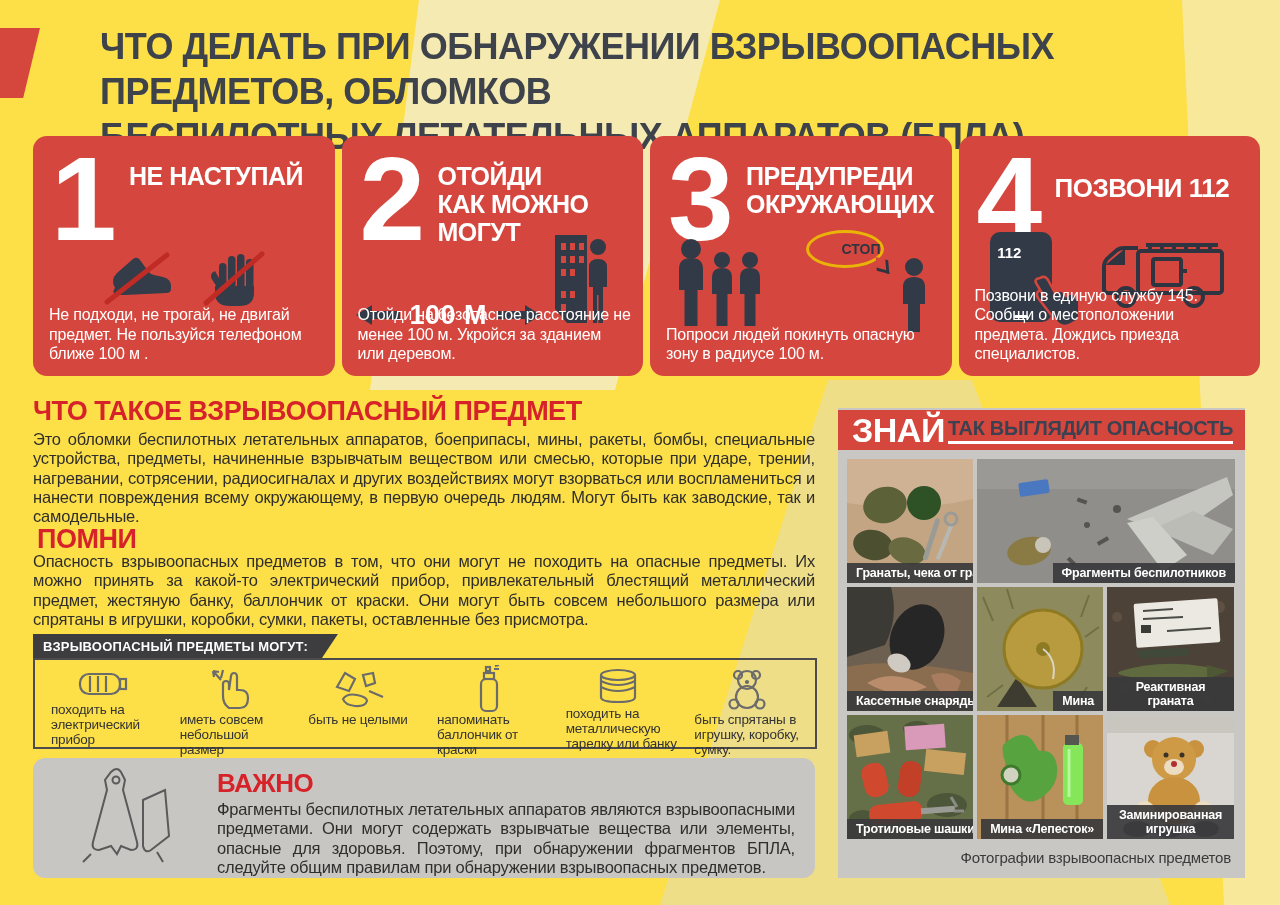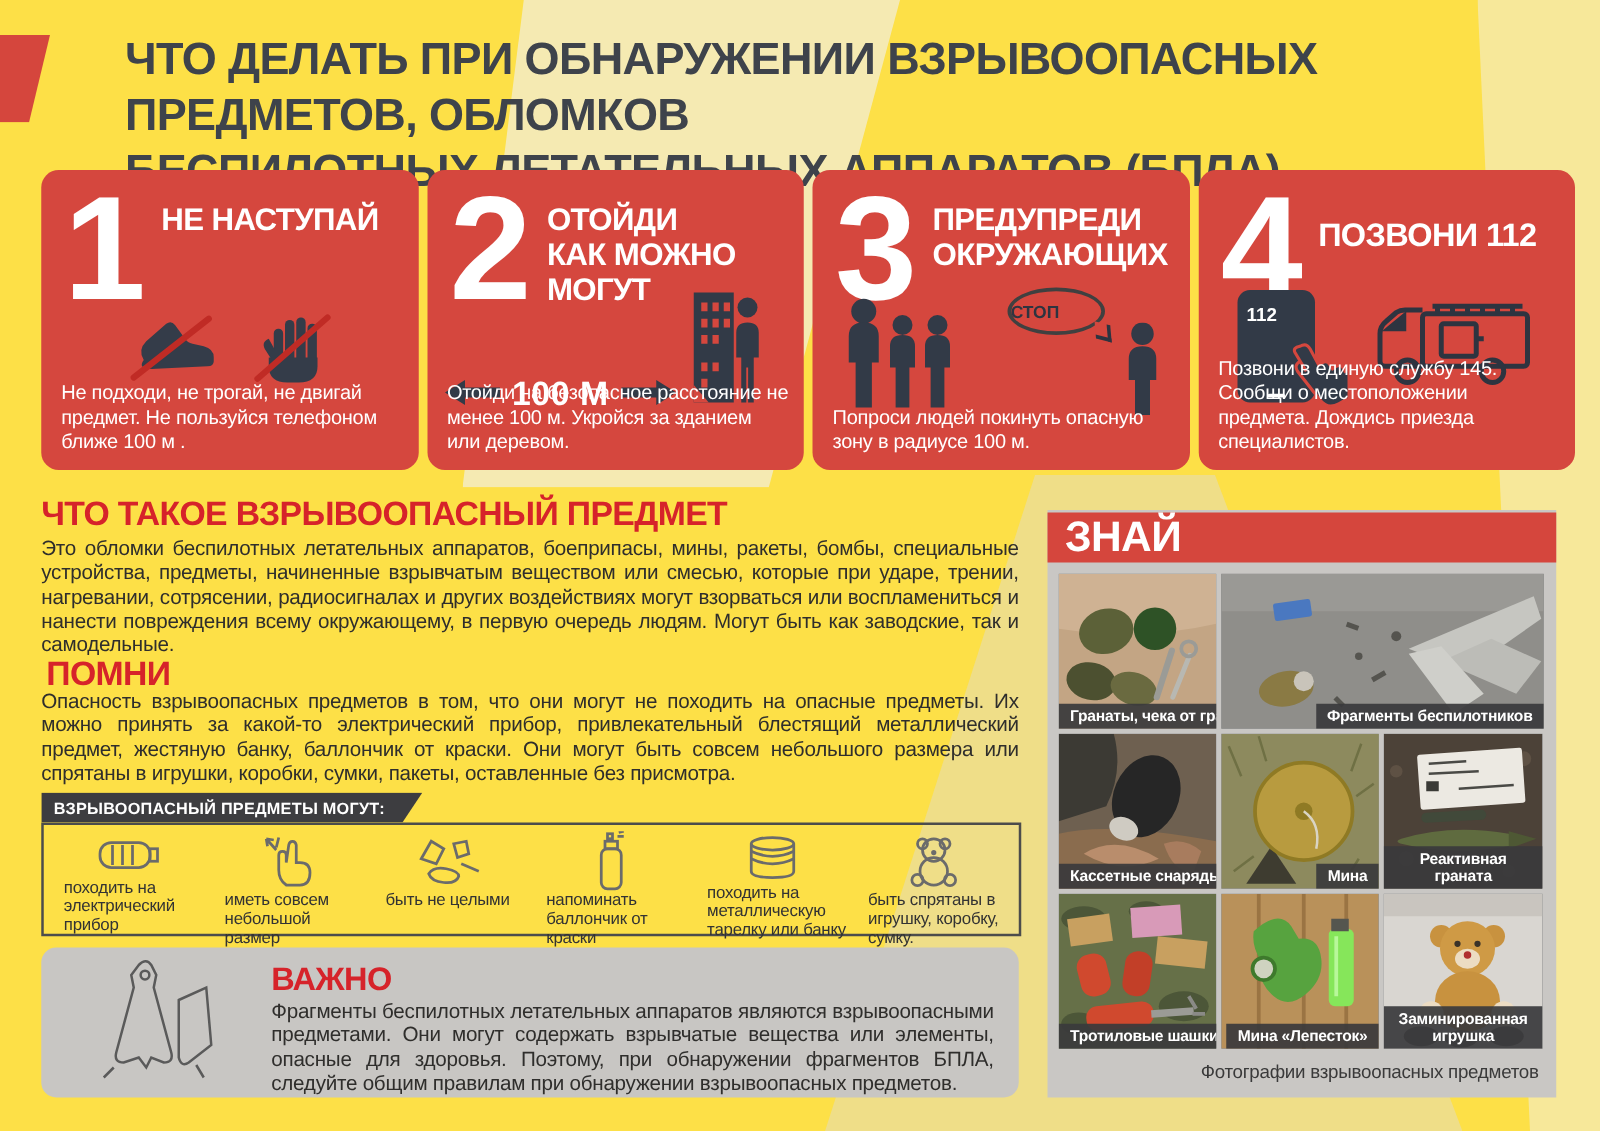--- a/index.html
+++ b/index.html
@@ -20,21 +20,21 @@
   .card{position:relative;flex:1;background:#d5473e;border-radius:14px;color:#fff;}
   .card-num{position:absolute;left:18px;top:4px;font-size:118px;line-height:1;font-weight:800;}
   .card-title{position:absolute;left:96px;top:26px;font-size:25px;font-weight:800;line-height:1.12;letter-spacing:-.5px;}
   .card-title span{display:block;}
   .card4 .card-title{top:38px;font-size:26px;}
   .card-text{position:absolute;left:16px;right:12px;bottom:13px;font-size:16px;line-height:1.2;letter-spacing:-.2px;}
   .card-icons{position:absolute;left:0;right:0;top:102px;height:86px;display:flex;justify-content:center;align-items:center;gap:30px;}
   .dist-row{position:absolute;left:14px;right:4px;top:95px;height:100px;display:flex;align-items:flex-end;gap:10px;}
   .dist-label{font-size:27px;font-weight:800;letter-spacing:.5px;}
   .crowd-row{position:absolute;left:20px;right:10px;top:88px;height:110px;}
-  .bubble{position:absolute;right:58px;top:6px;width:72px;height:32px;border:3px solid #404040;border-radius:50%;display:flex;align-items:center;justify-content:flex-start;font-size:14px;font-weight:800;color:#2e3440;}
+  .bubble{position:absolute;right:58px;top:6px;width:72px;height:32px;border:3px solid #eab308;border-radius:50%;display:flex;align-items:center;justify-content:flex-end;font-size:14px;font-weight:800;color:#2e3440;}
   .bubble:after{content:'';position:absolute;right:-8px;bottom:-7px;width:10px;height:10px;background:#d5473e;border-right:3px solid #2e3440;border-bottom:3px solid #2e3440;transform:rotate(15deg) skew(20deg);}
   .phone{position:relative;width:62px;height:90px;background:#323a47;border-radius:10px;}
   .phone-label{position:absolute;left:7px;top:12px;font-size:15px;font-weight:700;color:#fff;}
   .phone-hand{position:absolute;right:-26px;bottom:-8px;}
 
   
   .sec-h{position:absolute;left:33px;color:#d6232a;font-size:27px;font-weight:800;letter-spacing:-.5px;}
   .h-whatis{top:396px;}
   .h-remember{top:520px;}
   .para{position:absolute;left:33px;width:782px;color:#2f2e2c;font-size:16.5px;line-height:1.17;letter-spacing:-.2px;text-align:justify;}
@@ -333,20 +333,21 @@
         </g>
       </svg>
     </span>
     <h2 class="imp-h" style="margin:0;">ВАЖНО</h2>
     <p class="imp-t" style="margin:0;">Фрагменты беспилотных летательных аппаратов являются взрывоопасными предметами. Они могут содержать взрывчатые вещества или элементы, опасные для здоровья. Поэтому, при обнаружении фрагментов БПЛА, следуйте общим правилам при обнаружении взрывоопасных предметов.</p>
   </div>
 
   <div class="panel">
     <div class="panel-bar">
       <span class="panel-badge">ЗНАЙ</span>
+      <span class="panel-head">ТАК ВЫГЛЯДИТ ОПАСНОСТЬ</span>
     </div>
 
     <div class="grid">
 
       <div class="photo ph-a">
         <svg width="126" height="124" viewBox="0 0 126 124">
           <rect width="126" height="124" fill="#c3a584"></rect>
           <path d="M0 0 h126 v40 q-60 14 -126 4z" fill="#cfb293"></path>
           <ellipse cx="38" cy="46" rx="22" ry="18" fill="#5c6138" transform="rotate(-15 38 46)"></ellipse>
           <circle cx="77" cy="44" r="17" fill="#2e5226"></circle>

